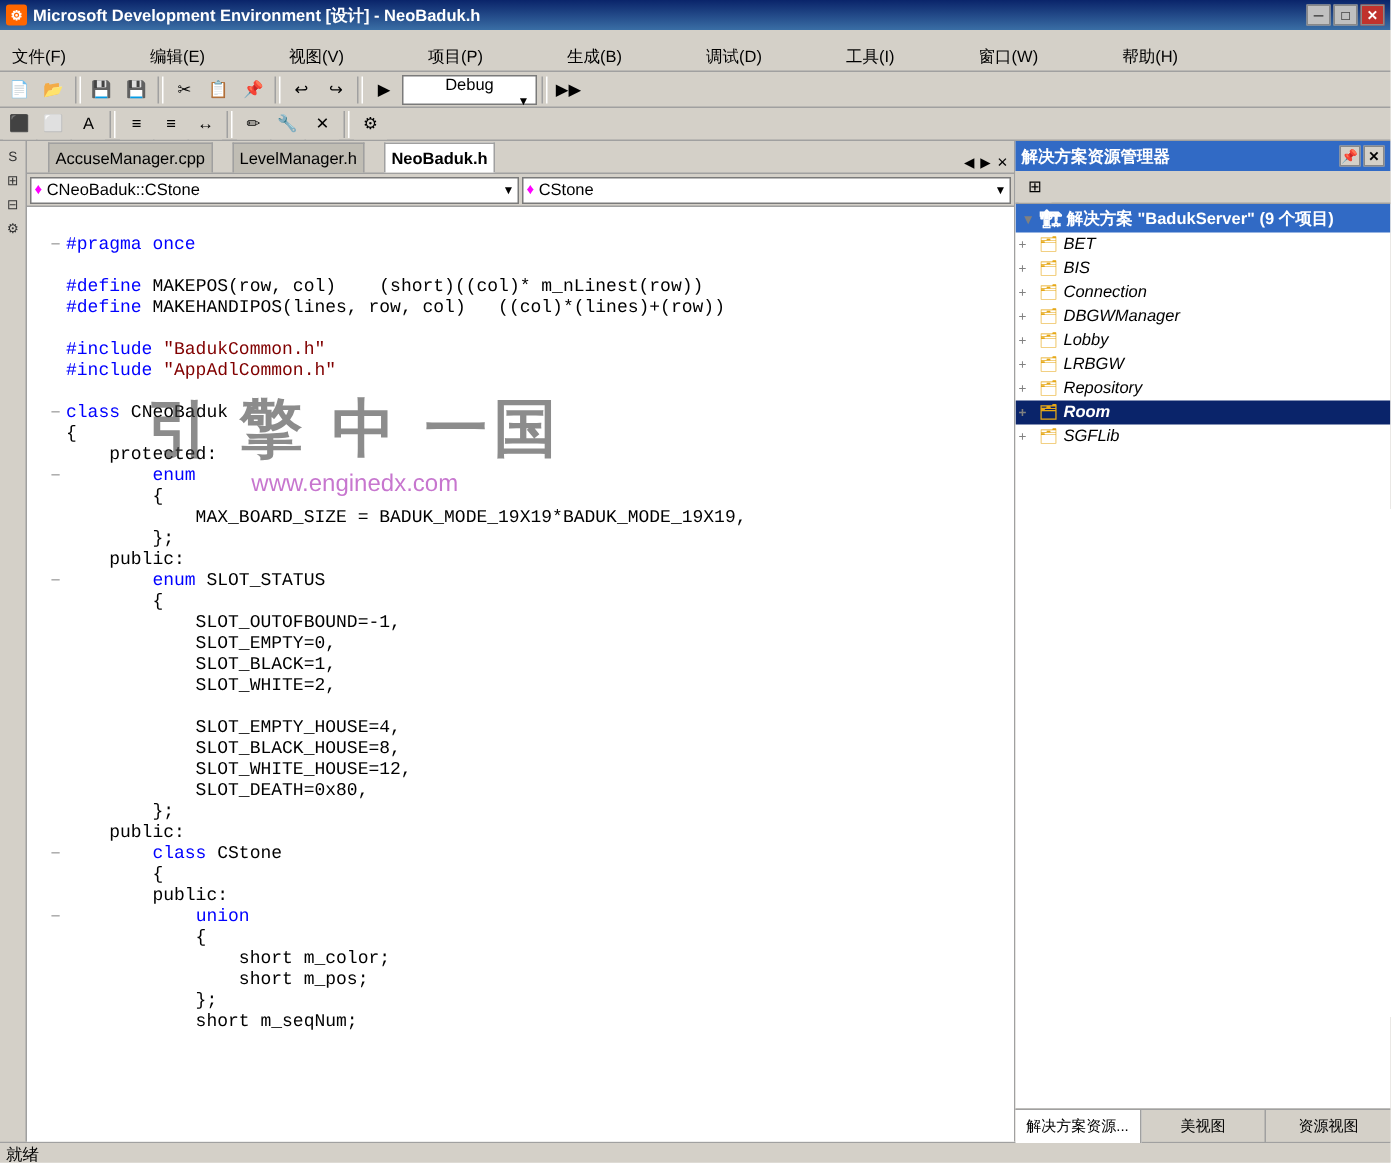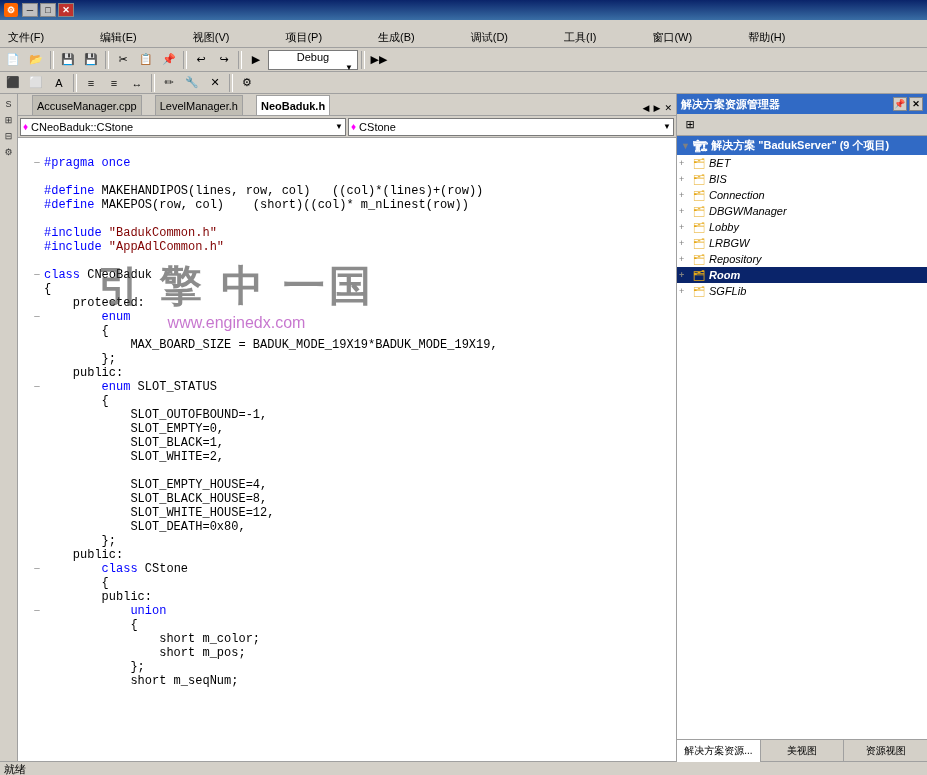--- a/index.html
+++ b/index.html
@@ -284,20 +284,21 @@
       align-items: center;
       padding: 0 4px;
       font-size: 11px;
     }
   </style>
 </head>
 <body>
 
 <div id="title-bar">
   <div class="title-icon">⚙</div>
+  <span class="title-text">Microsoft Development Environment [设计] - NeoBaduk.h</span>
   <div class="win-controls">
     <div class="win-btn">─</div>
     <div class="win-btn">□</div>
     <div class="win-btn close">✕</div>
   </div>
 </div>
 
 <div id="menu-bar">
   <span class="menu-item">文件(F)</span>
   <span class="menu-item">编辑(E)</span>
@@ -398,27 +399,27 @@
         <div class="line-gutter"></div>
         <div class="line-marker minus">─</div>
         <div class="line-text"><span class="kw-blue">#pragma once</span></div>
       </div>
 
       <div class="code-line"><div class="line-gutter"></div><div class="line-marker"></div><div class="line-text"></div></div>
 
       <div class="code-line">
         <div class="line-gutter"></div>
         <div class="line-marker"></div>
+        <div class="line-text"><span class="kw-blue">#define</span><span class="normal"> MAKEPOS(row, col)    (short)((col)* m_nLinest(row))</span></div>
+      </div>
+
+      <div class="code-line">
+        <div class="line-gutter"></div>
+        <div class="line-marker"></div>
         <div class="line-text"><span class="kw-blue">#define</span><span class="normal"> MAKEHANDIPOS(lines, row, col)   ((col)*(lines)+(row))</span></div>
-      </div>
-
-      <div class="code-line">
-        <div class="line-gutter"></div>
-        <div class="line-marker"></div>
-        <div class="line-text"><span class="kw-blue">#define</span><span class="normal"> MAKEPOS(row, col)    (short)((col)* m_nLinest(row))</span></div>
       </div>
 
       <div class="code-line"><div class="line-gutter"></div><div class="line-marker"></div><div class="line-text"></div></div>
 
       <div class="code-line">
         <div class="line-gutter"></div>
         <div class="line-marker"></div>
         <div class="line-text"><span class="kw-blue">#include</span><span class="normal"> </span><span class="str-red">"BadukCommon.h"</span></div>
       </div>
 

